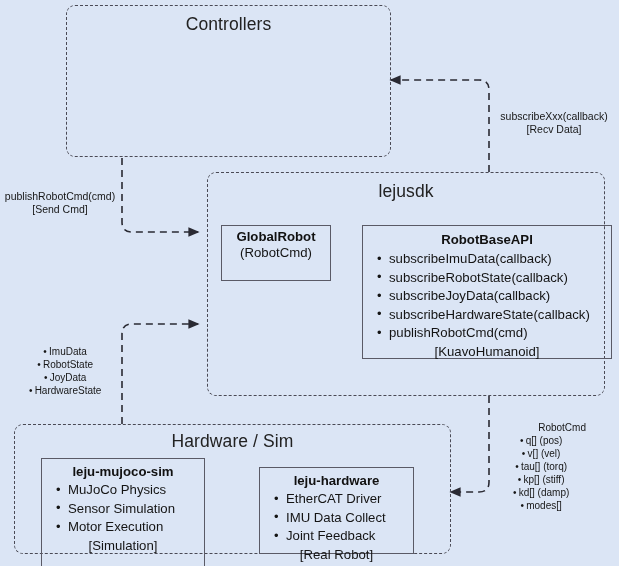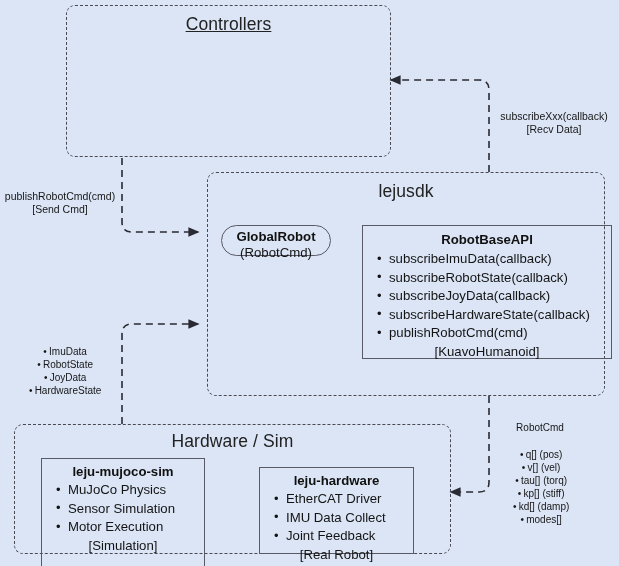--- a/index.html
+++ b/index.html
@@ -87,22 +87,22 @@
     white-space:nowrap;
   }
   .bullet-list{
     position:absolute;
     font-size:10px;
     line-height:13px;
     color:#161616;
   }
   .bullet-list .hdr{
     display:block;
-    text-align:center;
-    margin-bottom:14px;
+    text-align:right;
+    margin-bottom:0;
   }
   .bullet-list .row{
     display:block;
     text-align:center;
     white-space:nowrap;
   }
   .bullet-list .row .b{display:inline-block;width:8px;}
 </style>
 </head>
 <body>
@@ -119,28 +119,28 @@
     <path d="M122,158 L122,222 Q122,232 132,232 L198,232" fill="none" stroke="#2a2a33" stroke-width="1.6" stroke-dasharray="7,5" marker-end="url(#ah)"></path>
 
     <path d="M489,172 L489,90 Q489,80 479,80 L391,80" fill="none" stroke="#2a2a33" stroke-width="1.6" stroke-dasharray="7,5" marker-end="url(#ah)"></path>
 
     <path d="M122,424 L122,334 Q122,324 132,324 L198,324" fill="none" stroke="#2a2a33" stroke-width="1.6" stroke-dasharray="7,5" marker-end="url(#ah)"></path>
 
     <path d="M489,396 L489,482 Q489,492 479,492 L451,492" fill="none" stroke="#2a2a33" stroke-width="1.6" stroke-dasharray="7,5" marker-end="url(#ah)"></path>
   </svg>
 
   <div class="group" style="left:66px;top:5px;width:325px;height:152px;">
-    <div class="group-title" style="top:8px;text-decoration:underline;">Controllers</div>
+    <div class="group-title" style="top:8px;">Controllers</div>
 
   </div>
 
   <div class="group" style="left:207px;top:172px;width:398px;height:224px;">
     <div class="group-title" style="top:8px;">lejusdk</div>
 
-    <div class="box" style="left:13px;top:52px;width:110px;height:31px;border-radius:20px;">
+    <div class="box" style="left:13px;top:52px;width:110px;height:56px;">
       <div class="box-title" style="margin:3px 0 0 0;">GlobalRobot</div>
       <div class="box-sub">(RobotCmd)</div>
     </div>
 
     <div class="box" style="left:154px;top:52px;width:250px;height:134px;">
       <div class="box-title">RobotBaseAPI</div>
       <ul>
         <li>subscribeImuData(callback)</li>
         <li>subscribeRobotState(callback)</li>
         <li>subscribeJoyData(callback)</li>

